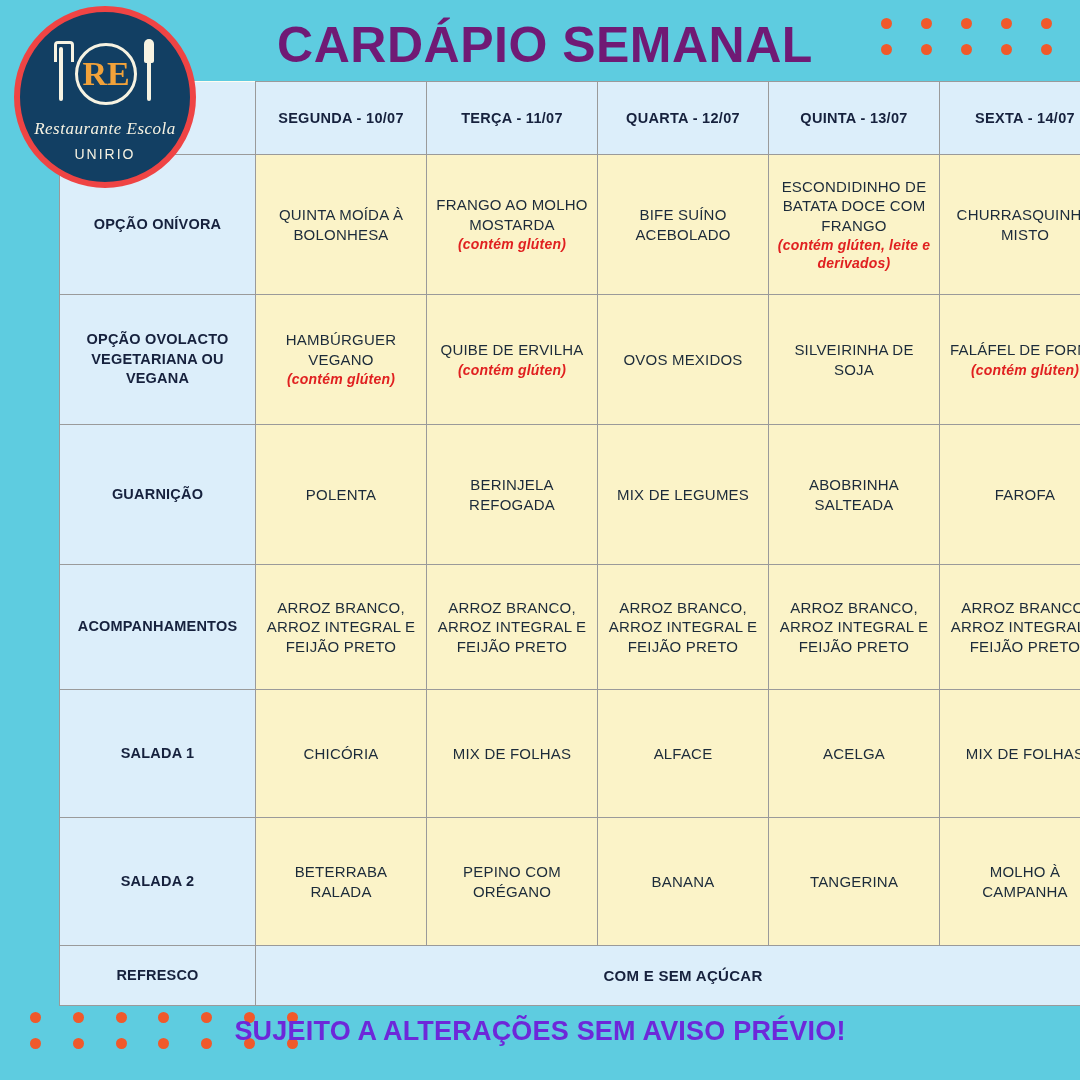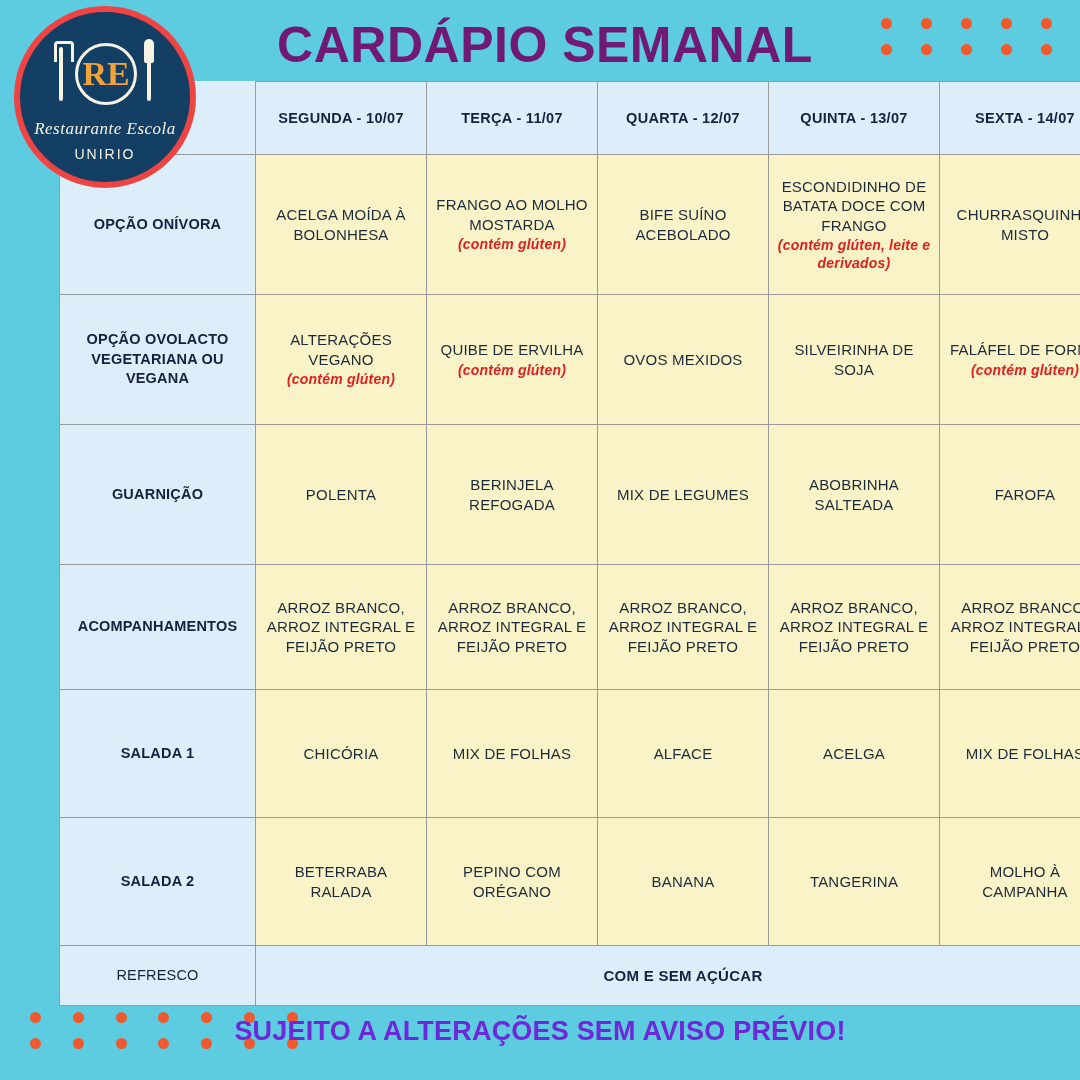--- a/index.html
+++ b/index.html
@@ -182,21 +182,21 @@
     line-height: 1.25;
     margin-top: 2px;
   }
   tr.r-onivora td { height: 140px; }
   tr.r-vegana td { height: 130px; }
   tr.r-guarnicao td { height: 140px; }
   tr.r-acomp td { height: 125px; }
   tr.r-salada1 td { height: 128px; }
   tr.r-salada2 td { height: 128px; }
   tr.r-refresco td { height: 60px; }
-  tr.r-refresco td.rowlabel { font-weight: normal; }
+  tr.r-refresco td.rowlabel { font-weight: bold; }
   tr.r-refresco td.merged {
     background: #dceefa;
     color: #16213d;
     font-size: 15px;
     font-weight: bold;
     letter-spacing: 0.3px;
   }
 
   
   .footer {
@@ -277,21 +277,21 @@
           <th>QUARTA - 12/07</th>
           <th>QUINTA - 13/07</th>
           <th>SEXTA - 14/07</th>
         </tr>
       </thead>
       <tbody>
 
         <tr class="r-onivora">
           <td class="rowlabel">OPÇÃO ONÍVORA</td>
           <td class="cell">
-            <span>ACELGA MOÍDA À BOLONHESA</span>
+            <span>QUINTA MOÍDA À BOLONHESA</span>
             
           </td>
           <td class="cell">
             <span>FRANGO AO MOLHO MOSTARDA</span>
             <span class="note">(contém glúten)</span>
           </td>
           <td class="cell">
             <span>BIFE SUÍNO ACEBOLADO</span>
             
           </td>
@@ -301,21 +301,21 @@
           </td>
           <td class="cell">
             <span>CHURRASQUINHO MISTO</span>
             
           </td>
         </tr>
 
         <tr class="r-vegana">
           <td class="rowlabel">OPÇÃO OVOLACTO VEGETARIANA OU VEGANA</td>
           <td class="cell">
-            <span>ALTERAÇÕES VEGANO</span>
+            <span>HAMBÚRGUER VEGANO</span>
             <span class="note">(contém glúten)</span>
           </td>
           <td class="cell">
             <span>QUIBE DE ERVILHA</span>
             <span class="note">(contém glúten)</span>
           </td>
           <td class="cell">
             <span>OVOS MEXIDOS</span>
             
           </td>

